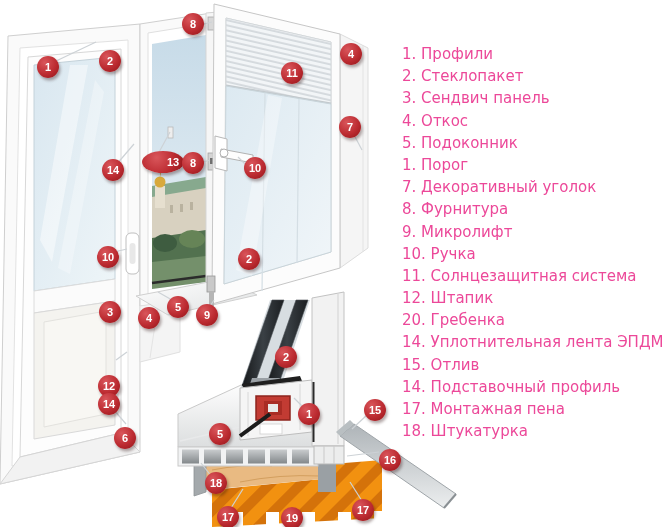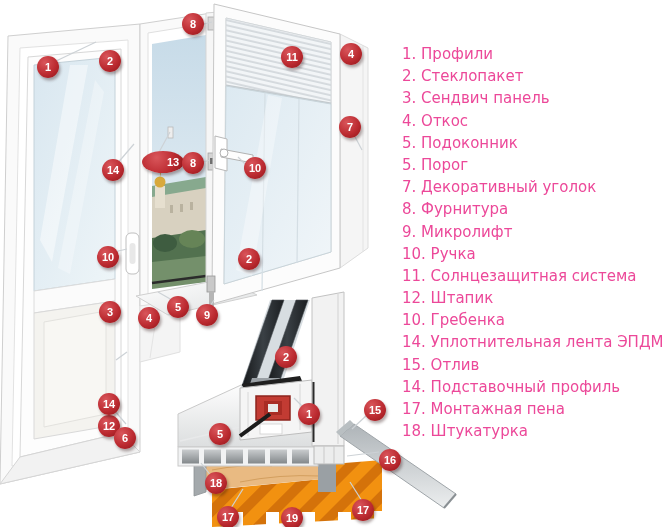--- a/index.html
+++ b/index.html
@@ -224,60 +224,60 @@
     <line x1="362" y1="501" x2="350" y2="482"></line>
     <line x1="303" y1="407" x2="294" y2="398"></line>
   </g>
 </svg>
 
   <div id="markers-layer">
       <div class="marker" style="left: 37px; top: 56px; background: radial-gradient(circle at 35% 30%, rgb(217, 86, 91), rgb(188, 43, 49) 55%, rgb(143, 19, 23) 100%);">1</div>
       <div class="marker" style="left: 99px; top: 50px; background: radial-gradient(circle at 35% 30%, rgb(217, 86, 91), rgb(188, 43, 49) 55%, rgb(143, 19, 23) 100%);">2</div>
       <div class="marker" style="left: 182px; top: 13px; background: radial-gradient(circle at 35% 30%, rgb(217, 86, 91), rgb(188, 43, 49) 55%, rgb(143, 19, 23) 100%);">8</div>
       <div class="marker" style="left: 340px; top: 43px; background: radial-gradient(circle at 35% 30%, rgb(217, 86, 91), rgb(188, 43, 49) 55%, rgb(143, 19, 23) 100%);">4</div>
-      <div class="marker" style="left: 281px; top: 46px; background: radial-gradient(circle at 35% 30%, rgb(217, 86, 91), rgb(188, 43, 49) 55%, rgb(143, 19, 23) 100%);">11</div>
+      <div class="marker" style="left: 281px; top: 62px; background: radial-gradient(circle at 35% 30%, rgb(217, 86, 91), rgb(188, 43, 49) 55%, rgb(143, 19, 23) 100%);">11</div>
       <div class="marker" style="left: 339px; top: 116px; background: radial-gradient(circle at 35% 30%, rgb(217, 86, 91), rgb(188, 43, 49) 55%, rgb(143, 19, 23) 100%);">7</div>
       <div class="marker" style="left: 142px; top: 151px; background: radial-gradient(circle at 35% 30%, rgb(217, 86, 91), rgb(188, 43, 49) 55%, rgb(143, 19, 23) 100%); padding-left: 20px;">13</div>
       <div class="marker" style="left: 182px; top: 152px; background: radial-gradient(circle at 35% 30%, rgb(217, 86, 91), rgb(188, 43, 49) 55%, rgb(143, 19, 23) 100%);">8</div>
       <div class="marker" style="left: 102px; top: 159px; background: radial-gradient(circle at 35% 30%, rgb(217, 86, 91), rgb(188, 43, 49) 55%, rgb(143, 19, 23) 100%);">14</div>
       <div class="marker" style="left: 244px; top: 157px; background: radial-gradient(circle at 35% 30%, rgb(217, 86, 91), rgb(188, 43, 49) 55%, rgb(143, 19, 23) 100%);">10</div>
       <div class="marker" style="left: 97px; top: 246px; background: radial-gradient(circle at 35% 30%, rgb(217, 86, 91), rgb(188, 43, 49) 55%, rgb(143, 19, 23) 100%);">10</div>
       <div class="marker" style="left: 238px; top: 248px; background: radial-gradient(circle at 35% 30%, rgb(217, 86, 91), rgb(188, 43, 49) 55%, rgb(143, 19, 23) 100%);">2</div>
       <div class="marker" style="left: 167px; top: 296px; background: radial-gradient(circle at 35% 30%, rgb(217, 86, 91), rgb(188, 43, 49) 55%, rgb(143, 19, 23) 100%);">5</div>
       <div class="marker" style="left: 196px; top: 304px; background: radial-gradient(circle at 35% 30%, rgb(217, 86, 91), rgb(188, 43, 49) 55%, rgb(143, 19, 23) 100%);">9</div>
       <div class="marker" style="left: 99px; top: 301px; background: radial-gradient(circle at 35% 30%, rgb(217, 86, 91), rgb(188, 43, 49) 55%, rgb(143, 19, 23) 100%);">3</div>
       <div class="marker" style="left: 138px; top: 307px; background: radial-gradient(circle at 35% 30%, rgb(217, 86, 91), rgb(188, 43, 49) 55%, rgb(143, 19, 23) 100%);">4</div>
-      <div class="marker" style="left: 98px; top: 375px; background: radial-gradient(circle at 35% 30%, rgb(217, 86, 91), rgb(188, 43, 49) 55%, rgb(143, 19, 23) 100%); margin-top: 40px;">12</div>
+      <div class="marker" style="left: 98px; top: 375px; background: radial-gradient(circle at 35% 30%, rgb(217, 86, 91), rgb(188, 43, 49) 55%, rgb(143, 19, 23) 100%);">12</div>
       <div class="marker" style="left: 98px; top: 393px; background: radial-gradient(circle at 35% 30%, rgb(217, 86, 91), rgb(188, 43, 49) 55%, rgb(143, 19, 23) 100%);">14</div>
       <div class="marker" style="left: 275px; top: 346px; background: radial-gradient(circle at 35% 30%, rgb(217, 86, 91), rgb(188, 43, 49) 55%, rgb(143, 19, 23) 100%);">2</div>
       <div class="marker" style="left: 364px; top: 399px; background: radial-gradient(circle at 35% 30%, rgb(217, 86, 91), rgb(188, 43, 49) 55%, rgb(143, 19, 23) 100%);">15</div>
       <div class="marker" style="left: 298px; top: 403px; background: radial-gradient(circle at 35% 30%, rgb(217, 86, 91), rgb(188, 43, 49) 55%, rgb(143, 19, 23) 100%);">1</div>
       <div class="marker" style="left: 209px; top: 423px; background: radial-gradient(circle at 35% 30%, rgb(217, 86, 91), rgb(188, 43, 49) 55%, rgb(143, 19, 23) 100%);">5</div>
       <div class="marker" style="left: 114px; top: 427px; background: radial-gradient(circle at 35% 30%, rgb(217, 86, 91), rgb(188, 43, 49) 55%, rgb(143, 19, 23) 100%);">6</div>
       <div class="marker" style="left: 379px; top: 449px; background: radial-gradient(circle at 35% 30%, rgb(217, 86, 91), rgb(188, 43, 49) 55%, rgb(143, 19, 23) 100%);">16</div>
       <div class="marker" style="left: 205px; top: 472px; background: radial-gradient(circle at 35% 30%, rgb(217, 86, 91), rgb(188, 43, 49) 55%, rgb(143, 19, 23) 100%); border-radius: 11px;">18</div>
       <div class="marker" style="left: 217px; top: 506px; background: radial-gradient(circle at 35% 30%, rgb(217, 86, 91), rgb(188, 43, 49) 55%, rgb(143, 19, 23) 100%);">17</div>
       <div class="marker" style="left: 281px; top: 507px; background: radial-gradient(circle at 35% 30%, rgb(217, 86, 91), rgb(188, 43, 49) 55%, rgb(143, 19, 23) 100%);">19</div>
       <div class="marker" style="left: 352px; top: 499px; background: radial-gradient(circle at 35% 30%, rgb(217, 86, 91), rgb(188, 43, 49) 55%, rgb(143, 19, 23) 100%);">17</div>
     </div>
 
   <div id="legend" style="color: #ec4899;">
       <div class="legend-line">1. Профили</div>
       <div class="legend-line">2. Стеклопакет</div>
       <div class="legend-line">3. Сендвич панель</div>
       <div class="legend-line">4. Откос</div>
       <div class="legend-line">5. Подоконник</div>
-      <div class="legend-line">5. Порог</div>
+      <div class="legend-line">1. Порог</div>
       <div class="legend-line">7. Декоративный уголок</div>
       <div class="legend-line">8. Фурнитура</div>
       <div class="legend-line">9. Микролифт</div>
       <div class="legend-line">10. Ручка</div>
       <div class="legend-line">11. Солнцезащитная система</div>
       <div class="legend-line">12. Штапик</div>
-      <div class="legend-line">10. Гребенка</div>
+      <div class="legend-line">20. Гребенка</div>
       <div class="legend-line">14. Уплотнительная лента ЭПДМ</div>
       <div class="legend-line">15. Отлив</div>
       <div class="legend-line">14. Подставочный профиль</div>
       <div class="legend-line">17. Монтажная пена</div>
       <div class="legend-line">18. Штукатурка</div>
     </div>
 
 </div>
 
 </body></html>

